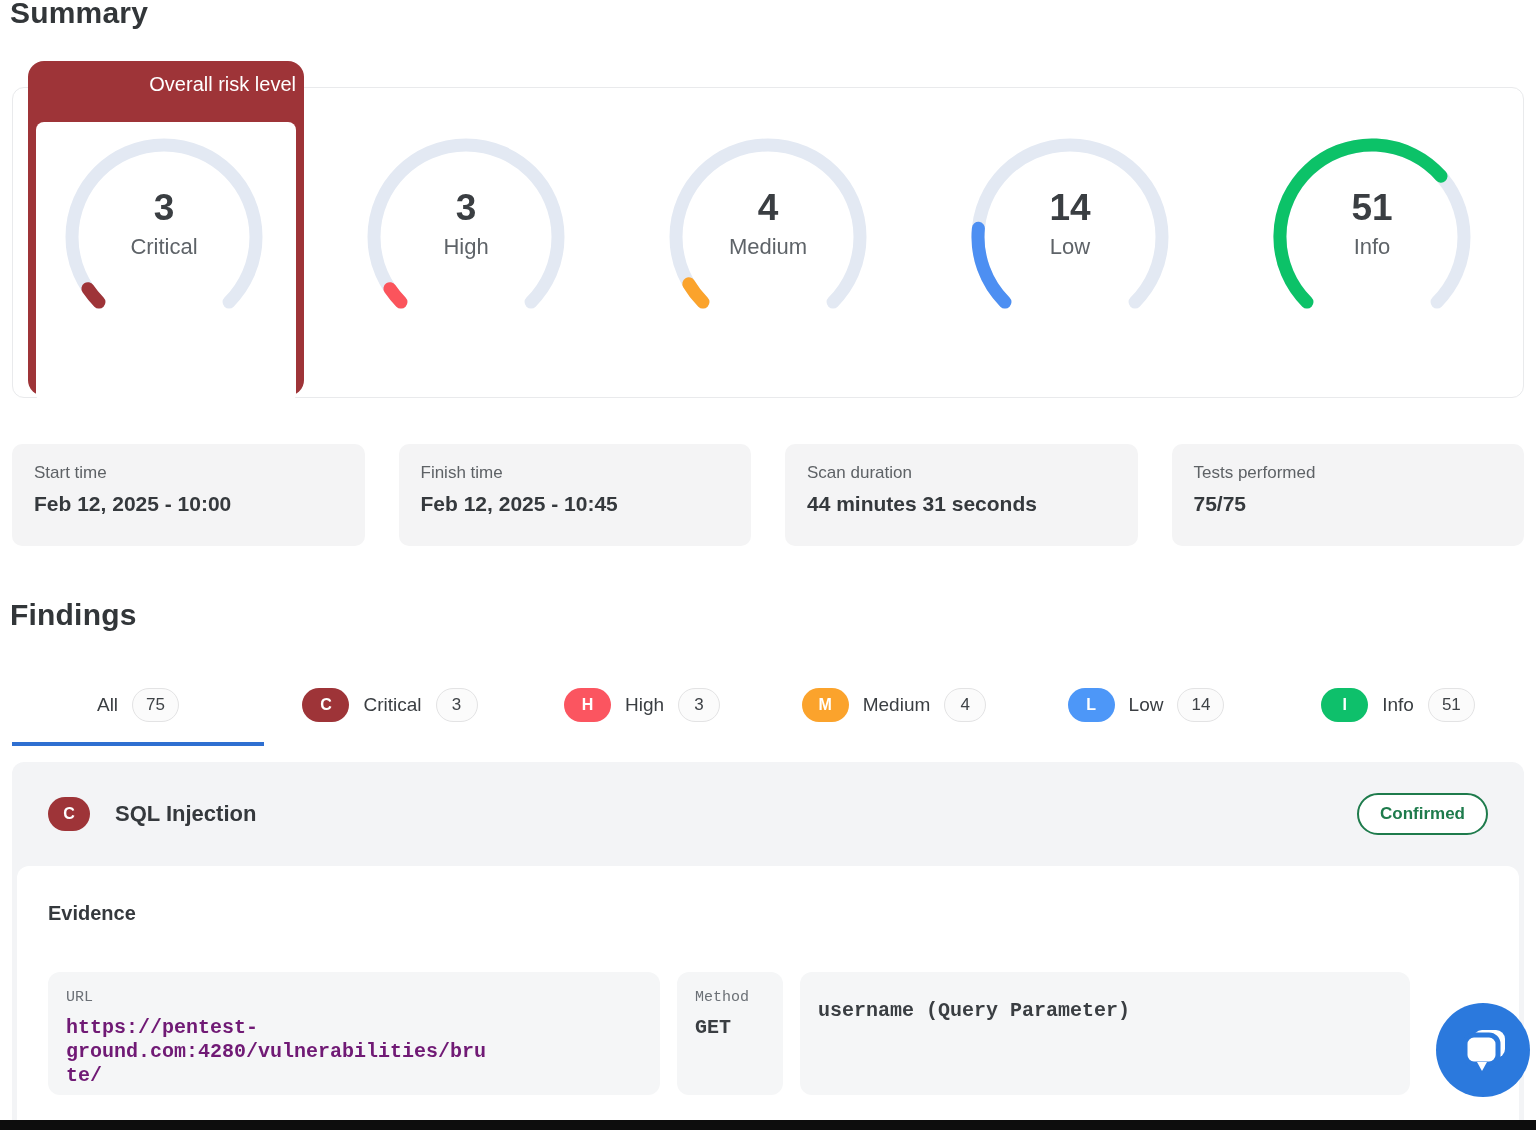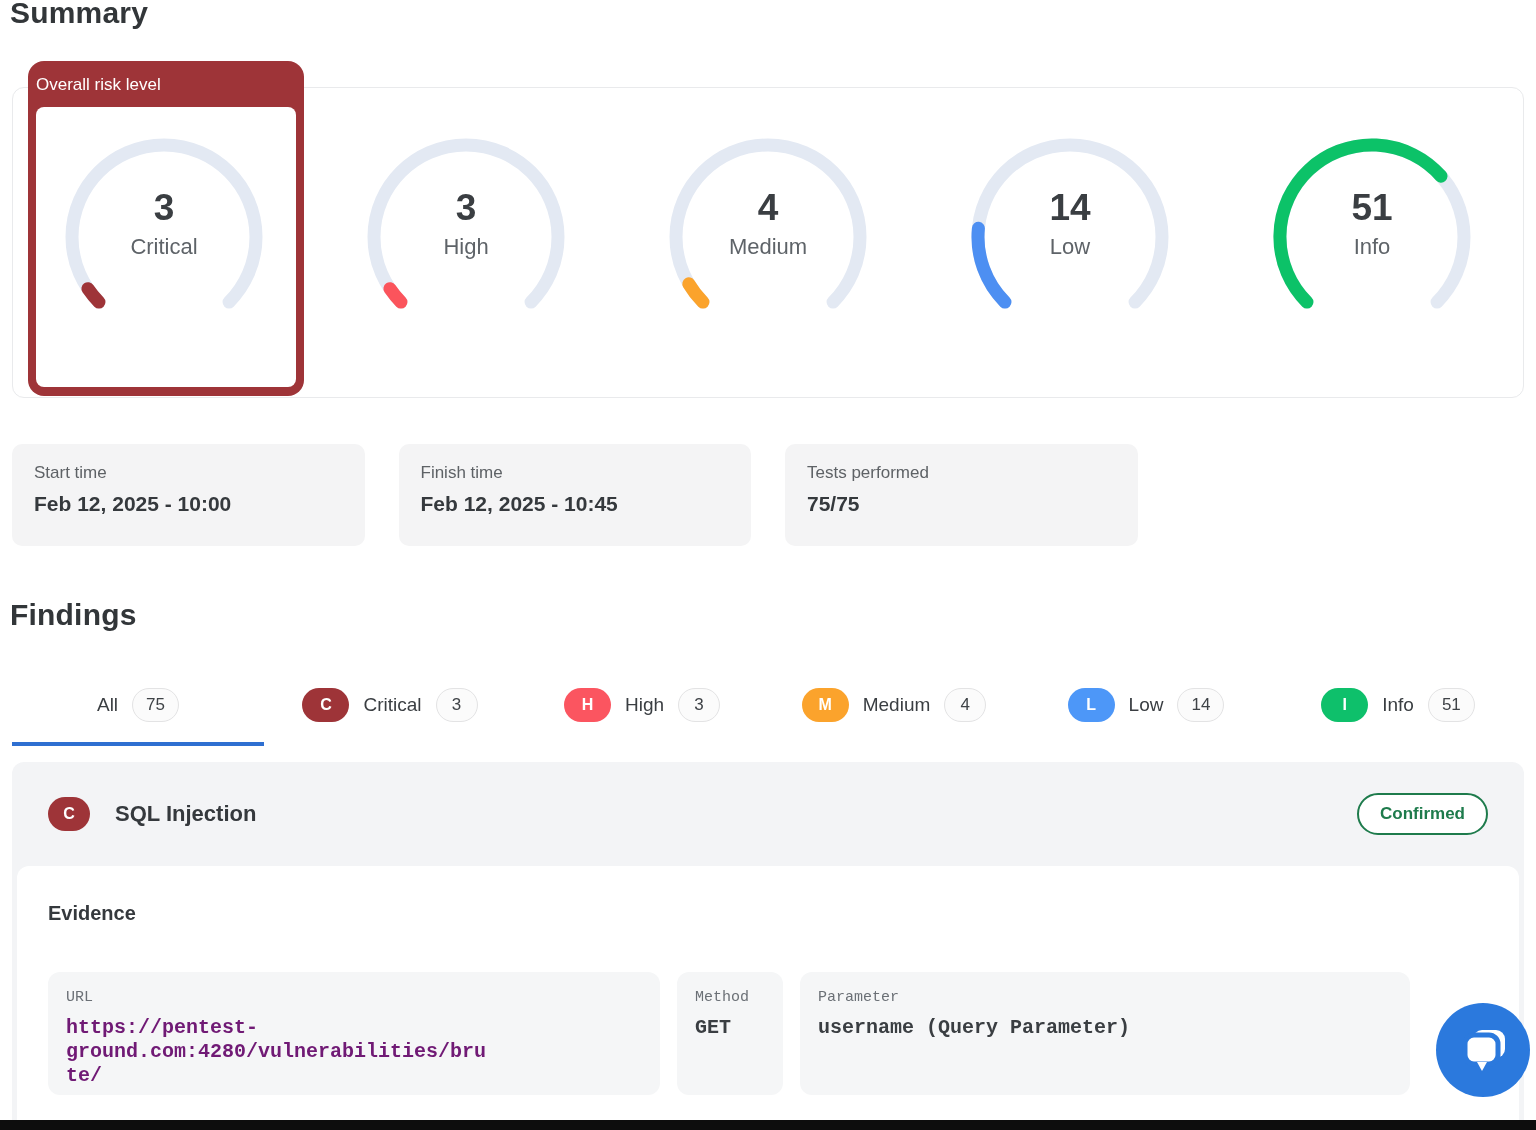--- a/index.html
+++ b/index.html
@@ -19,21 +19,21 @@
   .gauge-wrap { position:relative; width:220px; height:220px; margin-top:42px; }
   .gauge-wrap svg { position:absolute; left:0; top:0; }
   .gauge-track, .gauge-value { fill:none; stroke-width:13; stroke-linecap:round; }
   .gauge-text { position:absolute; left:0; top:56px; width:100%; text-align:center; }
   .gauge-num { font-size:37px; font-weight:bold; color:#3a3e42; line-height:44px; }
   .gauge-label { font-size:22px; color:#5e6368; margin-top:4px; }
 
   
   .risk-box { position:absolute; left:15px; top:-27px; width:276px; height:335px;
               background:#9e3438; border-radius:16px; padding:0 8px 8px; z-index:1; }
-  .risk-label { height:46px; line-height:47px; text-align:left; color:#ffffff; font-size:17px; }
+  .risk-label { height:61px; line-height:47px; text-align:right; color:#ffffff; font-size:20px; }
   .risk-inner { width:100%; height:calc(100% - 47px); background:#ffffff; border-radius:8px; }
 
   
   .info-row { position:absolute; left:12px; top:444px; width:1512px;
               display:grid; grid-template-columns:repeat(4,1fr); gap:34px; }
   .info-card { background:#f4f4f5; border-radius:10px; height:102px; padding:19px 22px; }
   .info-label { font-size:17px; color:#5e6266; }
   .info-value { font-size:21px; font-weight:bold; color:#35393d; margin-top:9px; }
 
   
@@ -154,20 +154,24 @@
   <div class="info-row">
     <div class="info-card">
       <div class="info-label">Start time</div>
       <div class="info-value">Feb 12, 2025 - 10:00</div>
     </div>
     <div class="info-card">
       <div class="info-label">Finish time</div>
       <div class="info-value">Feb 12, 2025 - 10:45</div>
     </div>
     <div class="info-card">
+      <div class="info-label">Scan duration</div>
+      <div class="info-value">44 minutes 31 seconds</div>
+    </div>
+    <div class="info-card">
       <div class="info-label">Tests performed</div>
       <div class="info-value">75/75</div>
     </div>
   </div>
 
   <div class="h1" id="findings-title">Findings</div>
 
   <div class="tabs">
     <div class="tab active">
       <span class="tab-label">All</span>
@@ -212,21 +216,20 @@
       <div class="evidence-row">
         <div class="evi-box evi-url">
           <div class="evi-label">URL</div>
           <a href="#" class="evi-link">https://pentest-ground.com:4280/vulnerabilities/brute/</a>
         </div>
         <div class="evi-box evi-method">
           <div class="evi-label">Method</div>
           <div class="evi-value">GET</div>
         </div>
         <div class="evi-box evi-param">
-          <div class="evi-label">Parameter</div>
           <div class="evi-value">username (Query Parameter)</div>
         </div>
       </div>
     </div>
   </div>
 
   <div class="chat-fab">
     <svg width="56" height="56" viewBox="0 0 56 56">
       <g>
         <rect x="18" y="8" width="32" height="28" rx="9" fill="#ffffff"></rect>

